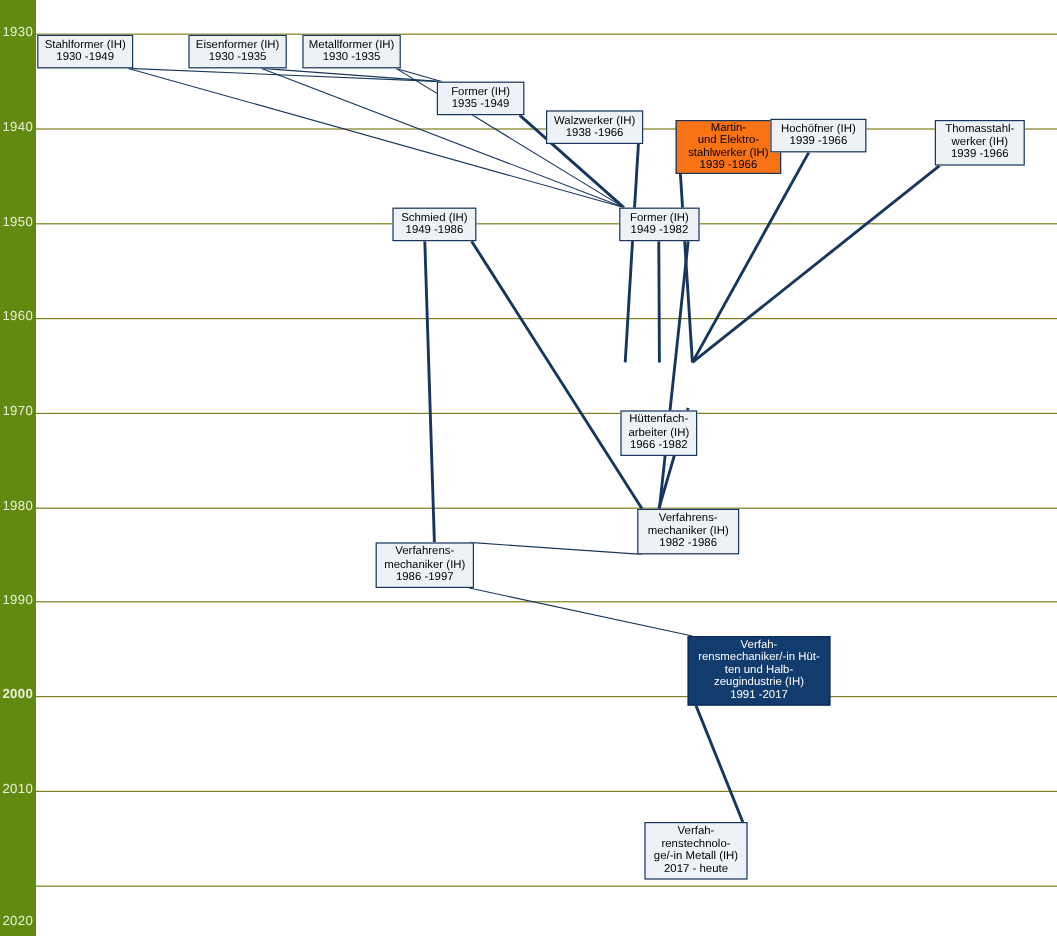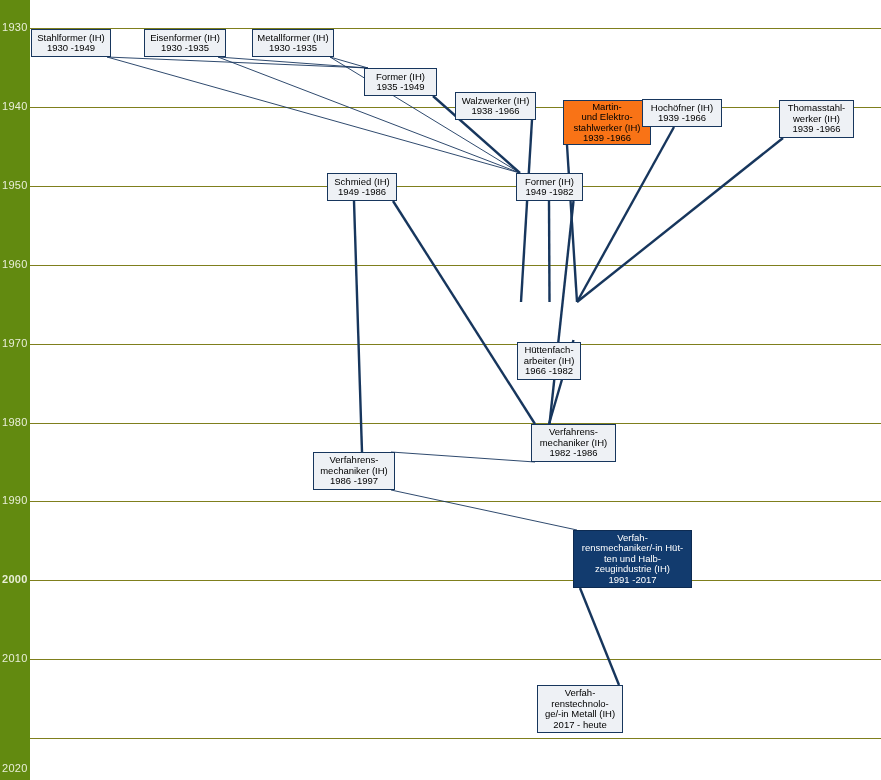--- a/index.html
+++ b/index.html
@@ -61,21 +61,21 @@
       <line x1="573.5" y1="201" x2="549.5" y2="424" stroke="#17365d" stroke-width="2.4"></line>
       <line x1="573.5" y1="340" x2="549" y2="424" stroke="#17365d" stroke-width="2.4"></line>
       <line x1="354" y1="201" x2="362" y2="452" stroke="#17365d" stroke-width="2.4"></line>
       <line x1="393" y1="201" x2="535" y2="424" stroke="#17365d" stroke-width="2.4"></line>
       <line x1="535" y1="462" x2="391" y2="452" stroke="#17365d" stroke-width="0.9"></line>
       <line x1="391" y1="490" x2="577" y2="530" stroke="#17365d" stroke-width="0.9"></line>
       <line x1="580" y1="588" x2="619" y2="685" stroke="#17365d" stroke-width="2.4"></line>
     </svg>
   <div id="nodes">
       <div class="node" style="left: 31px; top: 29px; width: 80px; height: 28px; background: rgb(238, 241, 245); border-color: rgb(23, 54, 93);"><span class="ttl">Stahlformer (IH)</span><span class="yrs">1930 -1949</span></div>
-      <div class="node" style="left: 144px; top: 29px; width: 82px; height: 28px; background: rgb(238, 241, 245); border-color: rgb(23, 54, 93);"><span class="ttl">Eisenformer (IH)</span><span class="yrs">1930 -1935</span></div>
+      <div class="node" style="left: 157px; top: 29px; width: 82px; height: 28px; background: rgb(238, 241, 245); border-color: rgb(23, 54, 93);"><span class="ttl">Eisenformer (IH)</span><span class="yrs">1930 -1935</span></div>
       <div class="node" style="left: 252px; top: 29px; width: 82px; height: 28px; background: rgb(238, 241, 245); border-color: rgb(23, 54, 93);"><span class="ttl">Metallformer (IH)</span><span class="yrs">1930 -1935</span></div>
       <div class="node" style="left: 364px; top: 68px; width: 73px; height: 28px; background: rgb(238, 241, 245); border-color: rgb(23, 54, 93);"><span class="ttl">Former (IH)</span><span class="yrs">1935 -1949</span></div>
       <div class="node" style="left: 455px; top: 92px; width: 81px; height: 28px; background: rgb(238, 241, 245); border-color: rgb(23, 54, 93);"><span class="ttl">Walzwerker (IH)</span><span class="yrs">1938 -1966</span></div>
       <div class="node" style="left: 563px; top: 100px; width: 88px; height: 45px; background: #f97316; border-color: rgb(23, 54, 93);"><span class="ttl">Martin-
 und Elektro-
 stahlwerker (IH)</span><span class="yrs">1939 -1966</span></div>
       <div class="node" style="left: 642px; top: 99px; width: 80px; height: 28px; background: rgb(238, 241, 245); border-color: rgb(23, 54, 93);"><span class="ttl">Hochöfner (IH)</span><span class="yrs">1939 -1966</span></div>
       <div class="node" style="left: 779px; top: 100px; width: 75px; height: 38px; background: rgb(238, 241, 245); border-color: rgb(23, 54, 93);"><span class="ttl">Thomasstahl-
 werker (IH)</span><span class="yrs">1939 -1966</span></div>
       <div class="node" style="left: 327px; top: 173px; width: 70px; height: 28px; background: rgb(238, 241, 245); border-color: rgb(23, 54, 93);"><span class="ttl">Schmied (IH)</span><span class="yrs">1949 -1986</span></div>

